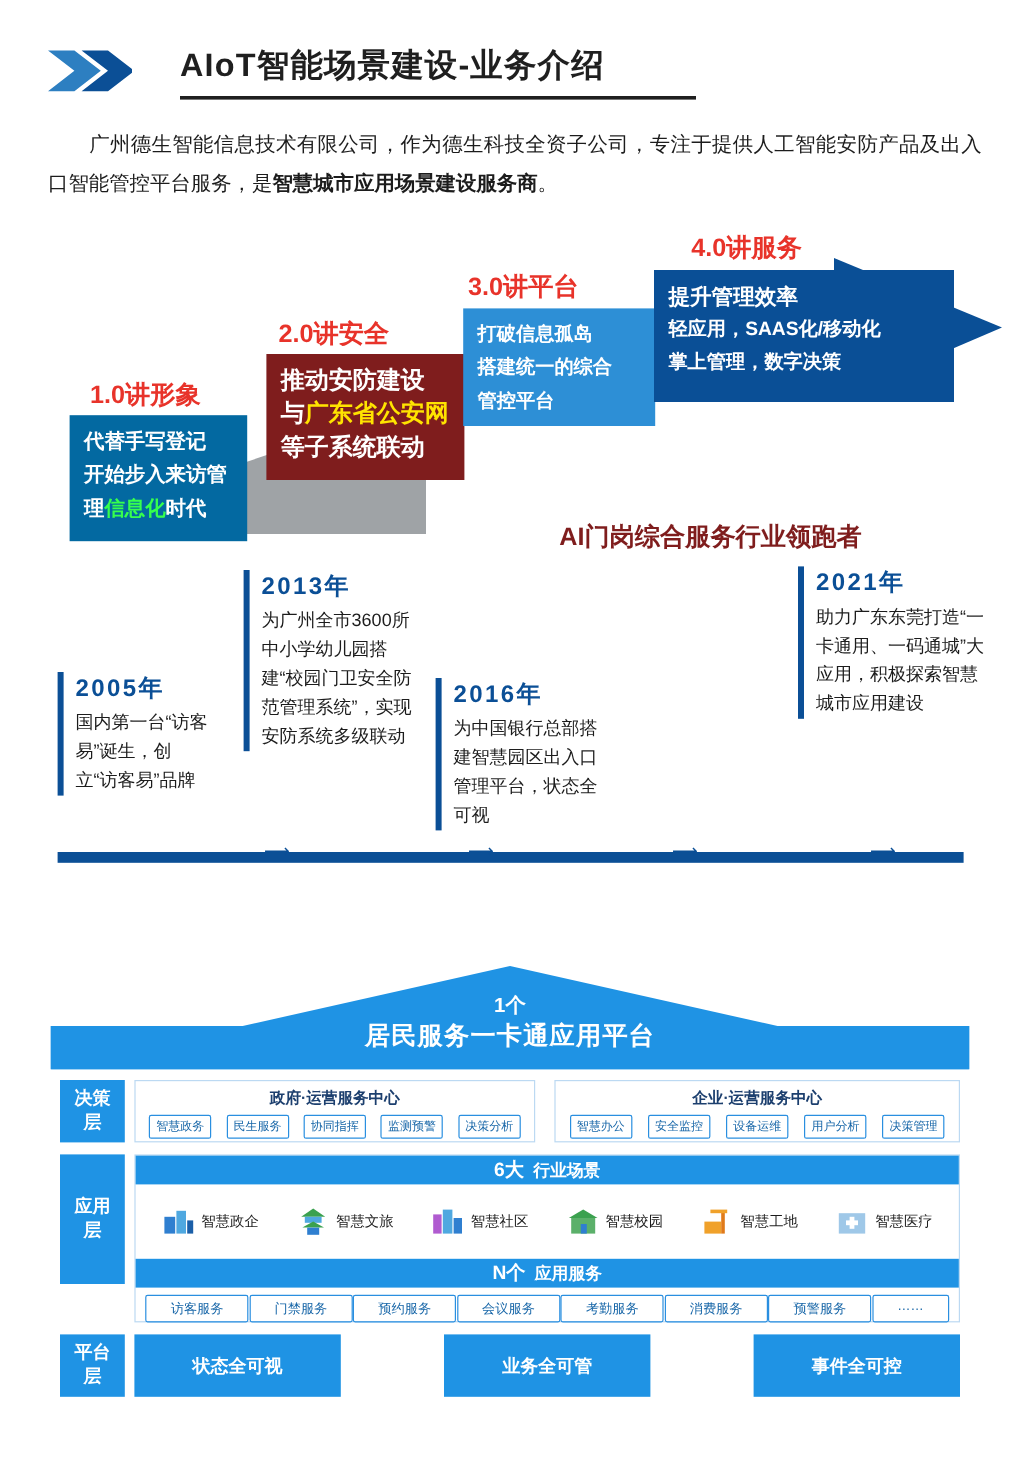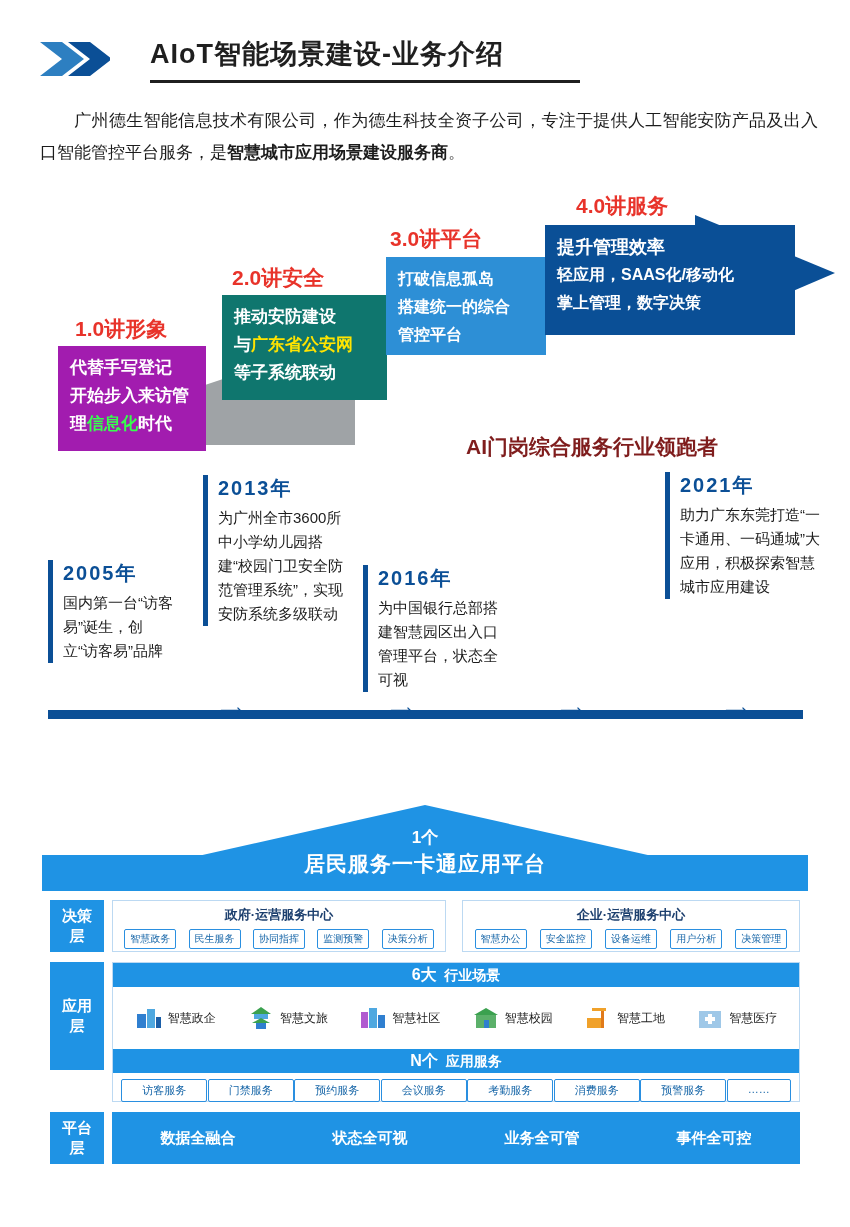--- a/index.html
+++ b/index.html
@@ -38,22 +38,22 @@
   .bigarrow{position:absolute;left:55px;top:30px;width:780px;height:230px;}
 
   .stage-title{position:absolute;font-weight:bold;color:#e8332a;font-size:21px;white-space:nowrap;}
   .t1{left:75px;top:130px;}
   .t2{left:232px;top:79px;}
   .t3{left:390px;top:40px;}
   .t4{left:576px;top:7px;}
 
   .box{position:absolute;color:#fff;font-weight:bold;padding:8px 10px 10px 12px;box-sizing:border-box;}
   .box div{line-height:28px;white-space:nowrap;}
-  .b1{left:58px;top:161px;width:148px;height:105px;background:#a21caf;font-size:17px;}
-  .b2{left:222px;top:110px;width:165px;height:105px;background:#0f766e;font-size:17px;}
+  .b1{left:58px;top:161px;width:148px;height:105px;background:#0369a1;font-size:17px;}
+  .b2{left:222px;top:110px;width:165px;height:105px;background:#7f1d1d;font-size:20px;}
   .b3{left:386px;top:72px;width:160px;height:98px;background:#2d8fd6;font-size:16px;}
   .b4{left:545px;top:40px;width:250px;height:110px;background:#0a4f96;font-size:16px;}
   .b4 .hl{font-size:18px;}
   .yel{color:#ffe400;}
   .grn{color:#36ff4d;}
 
   .leader{
     position:absolute;left:466px;top:248px;
     font-size:21px;font-weight:bold;color:#7f1d1d;white-space:nowrap;
   }
@@ -344,21 +344,20 @@
           <span class="srv">消费服务</span>
           <span class="srv">预警服务</span>
           <span class="srv">……</span>
         </div>
       </div>
     </div>
 
     <div class="layer plat">
       <div class="layer-tag">平台<br>层</div>
       <div class="plat-body">
-        <div class="plat-cell">数据全融合</div>
         <div class="plat-cell">状态全可视</div>
         <div class="plat-cell">业务全可管</div>
         <div class="plat-cell">事件全可控</div>
       </div>
     </div>
 
   </div>
 </div>
 
 </body></html>

